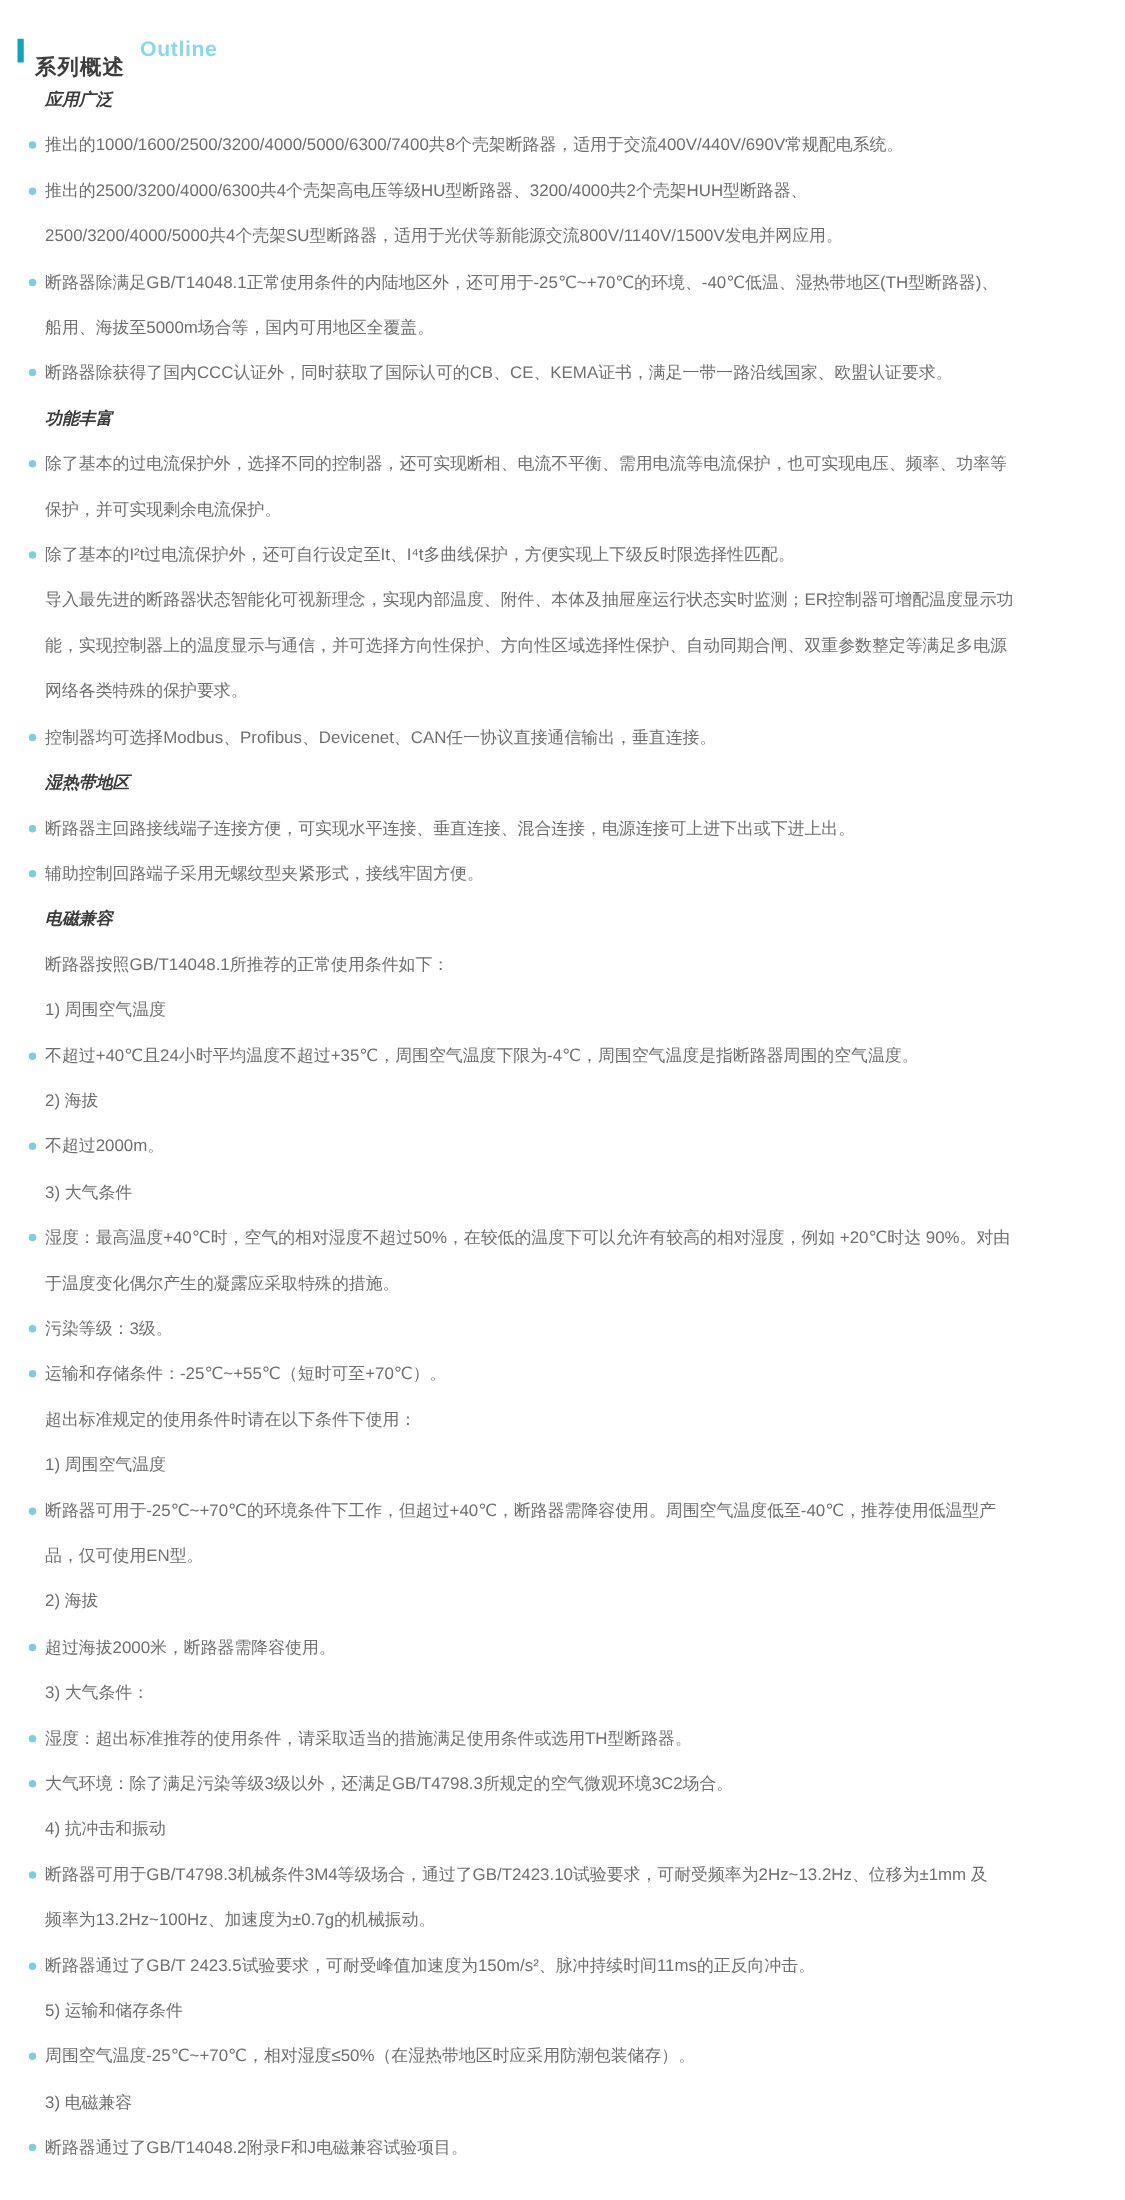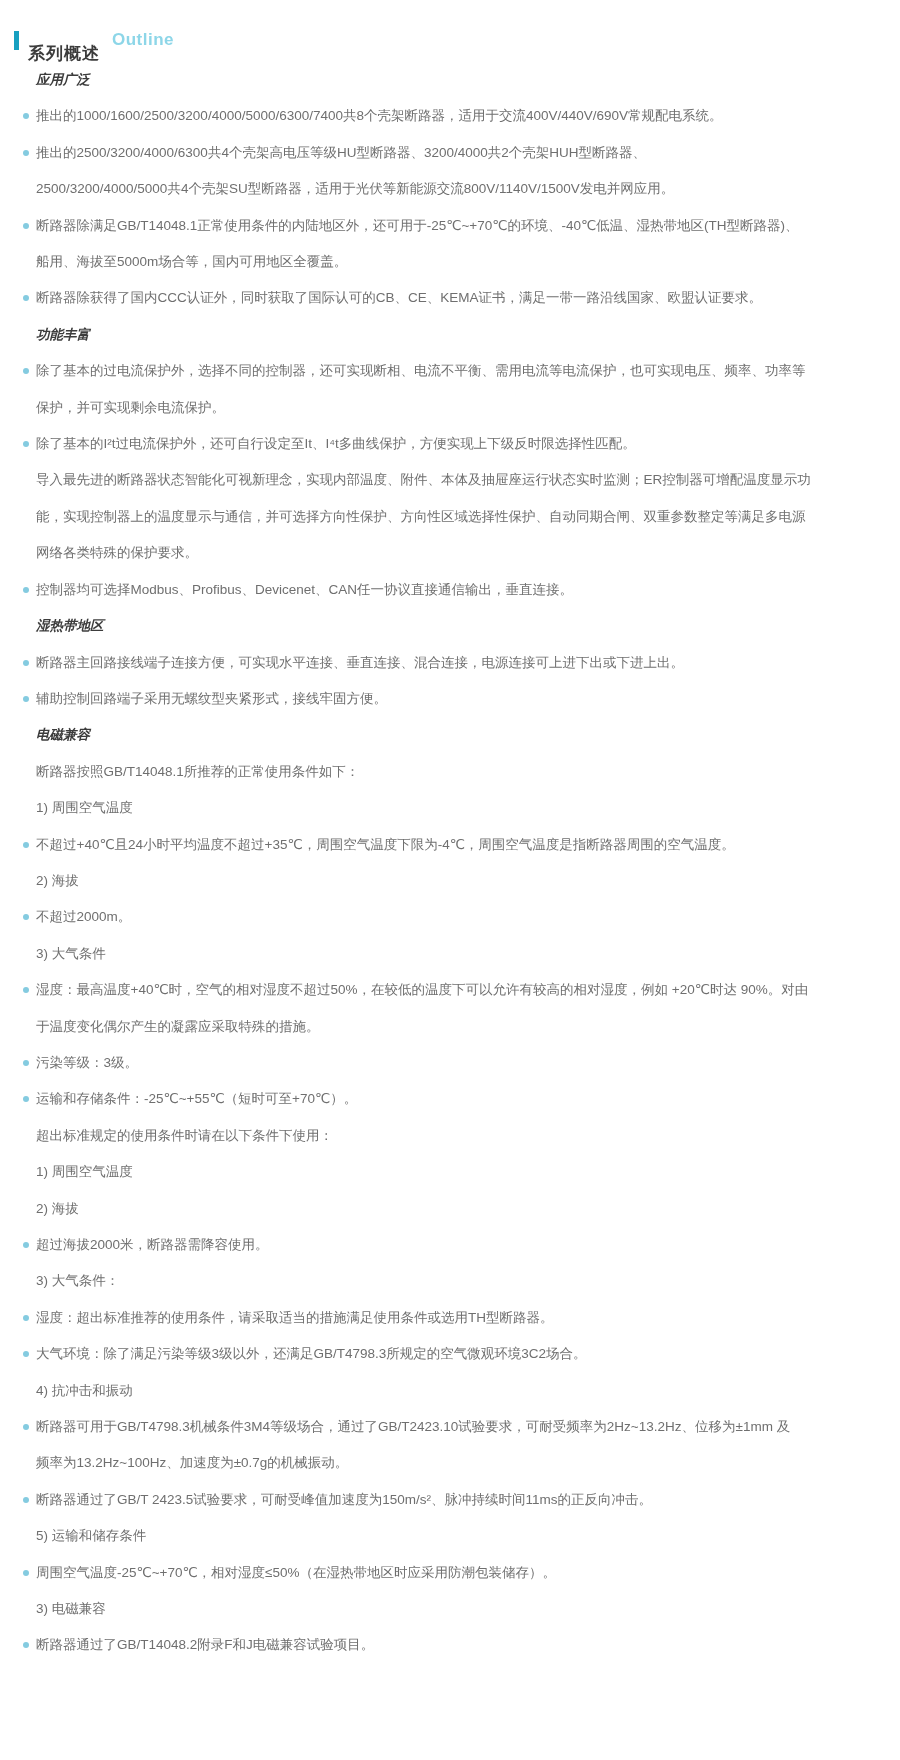--- a/index.html
+++ b/index.html
@@ -164,20 +164,24 @@
       <div class="block">
         <div class="line bulleted">运输和存储条件：-25℃~+55℃（短时可至+70℃）。</div>
       </div>
       <div class="block">
         <div class="line">超出标准规定的使用条件时请在以下条件下使用：</div>
       </div>
       <div class="block">
         <div class="line">1) 周围空气温度</div>
       </div>
       <div class="block">
+        <div class="line bulleted">断路器可用于-25℃~+70℃的环境条件下工作，但超过+40℃，断路器需降容使用。周围空气温度低至-40℃，推荐使用低温型产</div>
+        <div class="line">品，仅可使用EN型。</div>
+      </div>
+      <div class="block">
         <div class="line">2) 海拔</div>
       </div>
       <div class="block">
         <div class="line bulleted">超过海拔2000米，断路器需降容使用。</div>
       </div>
       <div class="block">
         <div class="line">3) 大气条件：</div>
       </div>
       <div class="block">
         <div class="line bulleted">湿度：超出标准推荐的使用条件，请采取适当的措施满足使用条件或选用TH型断路器。</div>

